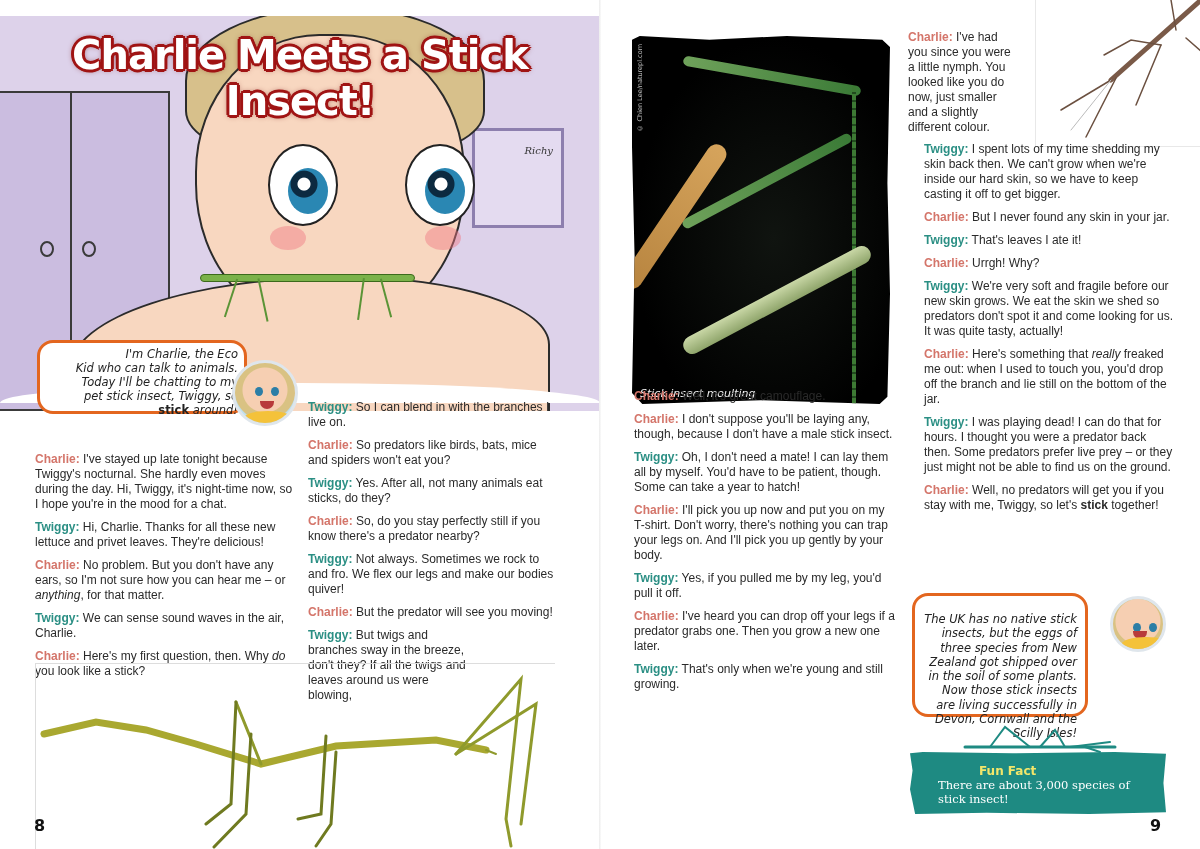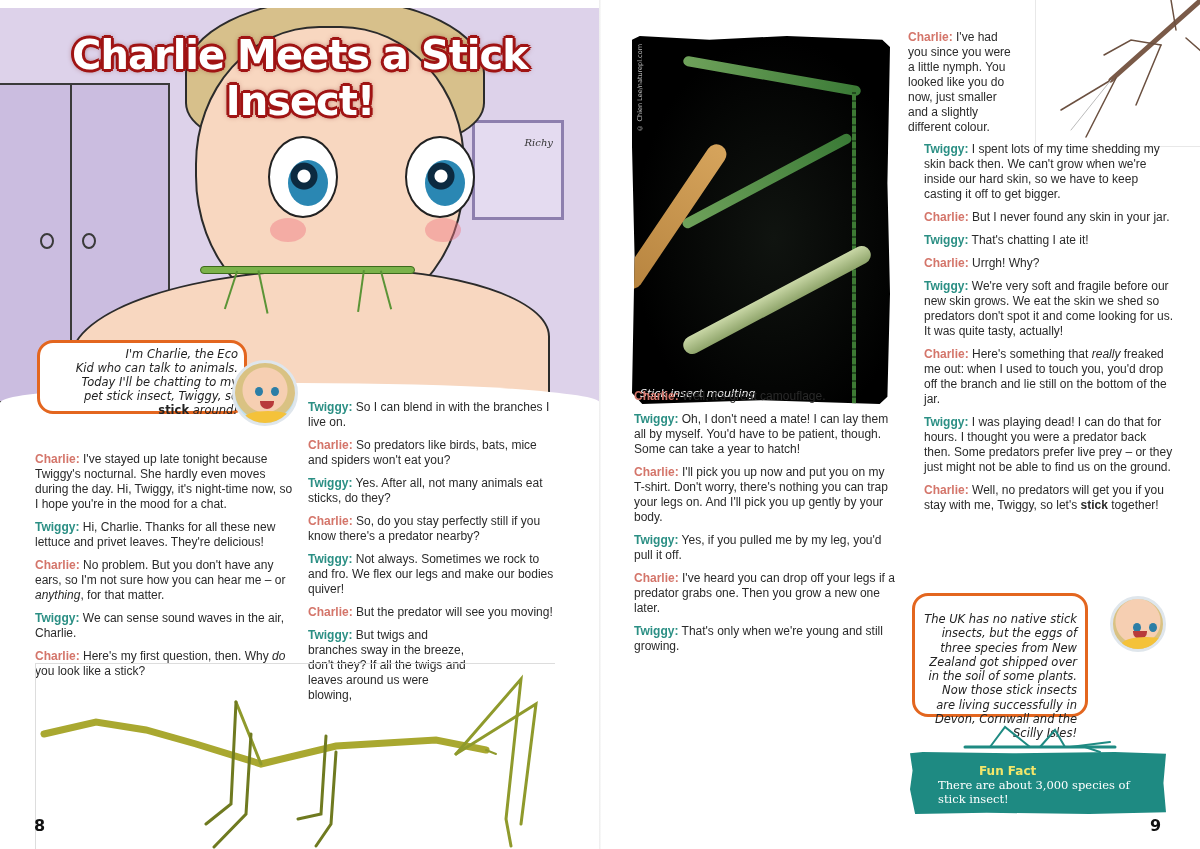--- a/index.html
+++ b/index.html
@@ -5,21 +5,21 @@
   * { box-sizing: border-box; margin: 0; padding: 0; }
   html, body { width: 1200px; height: 849px; overflow: hidden; background: #fff; }
   body { font-family: "DejaVu Serif", serif; color: #222; position: relative; }
 
   .spread { position: absolute; left: 0; top: 0; width: 1200px; height: 849px; background: #fff; }
   .page { position: absolute; top: 0; height: 849px; overflow: hidden; }
   .page-left { left: 0; width: 600px; }
   .gutter { position: absolute; left: 599px; top: 0; width: 2px; height: 849px; background: linear-gradient(90deg, #ececec, #fafafa); }
 
   
-  .hero { position: absolute; left: 0; top: 8px; width: 600px; height: 395px; background: #ddd2ea; overflow: hidden; }
+  .hero { position: absolute; left: 0; top: 16px; width: 600px; height: 395px; background: #ddd2ea; overflow: hidden; }
   .hero .wardrobe { position: absolute; left: 0; top: 75px; width: 170px; height: 320px; background: #cbbde0; border: 2px solid #3a3a3a; border-left: none; }
   .hero .wardrobe .door-line { position: absolute; left: 70px; top: 0; width: 2px; height: 100%; background: #3a3a3a; }
   .hero .wardrobe .knob { position: absolute; top: 148px; width: 14px; height: 16px; border: 2px solid #3a3a3a; border-radius: 50%; }
   .hero .frame { position: absolute; left: 472px; top: 112px; width: 92px; height: 100px; border: 3px solid #8d7fae; background: #e4dbf0; }
   .hero .frame span { position: absolute; right: 8px; top: 14px; font-size: 10px; font-style: italic; color: #333; }
   .hero .face { position: absolute; left: 195px; top: 18px; width: 270px; height: 300px; background: #f8d7c0; border: 2px solid #2b2b2b; border-radius: 46% 46% 50% 50%; }
   .hero .hair { position: absolute; left: 185px; top: -10px; width: 300px; height: 150px; background: #d7c08b; border-radius: 50% 50% 30% 30%; border: 2px solid #2b2b2b; }
   .hero .eye { position: absolute; top: 128px; width: 70px; height: 82px; background: #fff; border: 2px solid #222; border-radius: 50%; }
   .hero .eye::after { content: ""; position: absolute; left: 18px; top: 22px; width: 40px; height: 46px; border-radius: 50%; background: radial-gradient(circle at 40% 35%, #fff 0 6px, #0c2a40 7px 13px, #2a87b3 14px); }
   .hero .cheek { position: absolute; top: 210px; width: 36px; height: 24px; border-radius: 50%; background: rgba(240,120,130,0.45); }
@@ -184,35 +184,36 @@
         <path d="M125 45 L95 40 L68 55" stroke-width="1.5"></path>
         <path d="M125 45 L100 105" stroke-width="1.5"></path>
         <path d="M140 30 L135 0" stroke-width="1.5"></path>
         <path d="M150 38 L175 60" stroke-width="1.5"></path>
       </g>
     </svg>
   </div>
 
   <div class="col col-r1">
     <p><span class="spk-charlie">Charlie:</span><span> Well, it's great camouflage.</span></p>
+    <p><span class="spk-charlie">Charlie:</span><span> I don't suppose you'll be laying any, though, because I don't have a male stick insect.</span></p>
     <p><span class="spk-twiggy">Twiggy:</span><span> Oh, I don't need a mate! I can lay them all by myself. You'd have to be patient, though. Some can take a year to hatch!</span></p>
     <p><span class="spk-charlie">Charlie:</span><span> I'll pick you up now and put you on my T-shirt. Don't worry, there's nothing you can trap your legs on. And I'll pick you up gently by your body.</span></p>
     <p><span class="spk-twiggy">Twiggy:</span><span> Yes, if you pulled me by my leg, you'd pull it off.</span></p>
     <p><span class="spk-charlie">Charlie:</span><span> I've heard you can drop off your legs if a predator grabs one. Then you grow a new one later.</span></p>
     <p><span class="spk-twiggy">Twiggy:</span><span> That's only when we're young and still growing.</span></p>
   </div>
 
   <div class="col col-r2a">
     <p><span class="spk-charlie">Charlie:</span><span> I've had you since you were a little nymph. You looked like you do now, just smaller and a slightly different colour.</span></p>
   </div>
 
   <div class="col col-r2b">
     <p><span class="spk-twiggy">Twiggy:</span><span> I spent lots of my time shedding my skin back then. We can't grow when we're inside our hard skin, so we have to keep casting it off to get bigger.</span></p>
     <p><span class="spk-charlie">Charlie:</span><span> But I never found any skin in your jar.</span></p>
-    <p><span class="spk-twiggy">Twiggy:</span><span> That's chatting I ate it!</span></p>
+    <p><span class="spk-twiggy">Twiggy:</span><span> That's leaves I ate it!</span></p>
     <p><span class="spk-charlie">Charlie:</span><span> Urrgh! Why?</span></p>
     <p><span class="spk-twiggy">Twiggy:</span><span> We're very soft and fragile before our new skin grows. We eat the skin we shed so predators don't spot it and come looking for us. It was quite tasty, actually!</span></p>
     <p><span class="spk-charlie">Charlie:</span><span> Here's something that </span><i>really</i><span> freaked me out: when I used to touch you, you'd drop off the branch and lie still on the bottom of the jar.</span></p>
     <p><span class="spk-twiggy">Twiggy:</span><span> I was playing dead! I can do that for hours. I thought you were a predator back then. Some predators prefer live prey – or they just might not be able to find us on the ground.</span></p>
     <p><span class="spk-charlie">Charlie:</span><span> Well, no predators will get you if you stay with me, Twiggy, so let's </span><b class="stick">stick</b><span> together!</span></p>
   </div>
 
   <div class="bubble bubble-fact">The UK has no native stick insects, but the eggs of three species from New Zealand got shipped over in the soil of some plants. Now those stick insects are living successfully in Devon, Cornwall and the Scilly Isles!</div>
   <div class="avatar" style="left:1110px;top:596px;width:56px;height:56px">
       <div class="mouth" style="left:20px;top:32px"></div>

